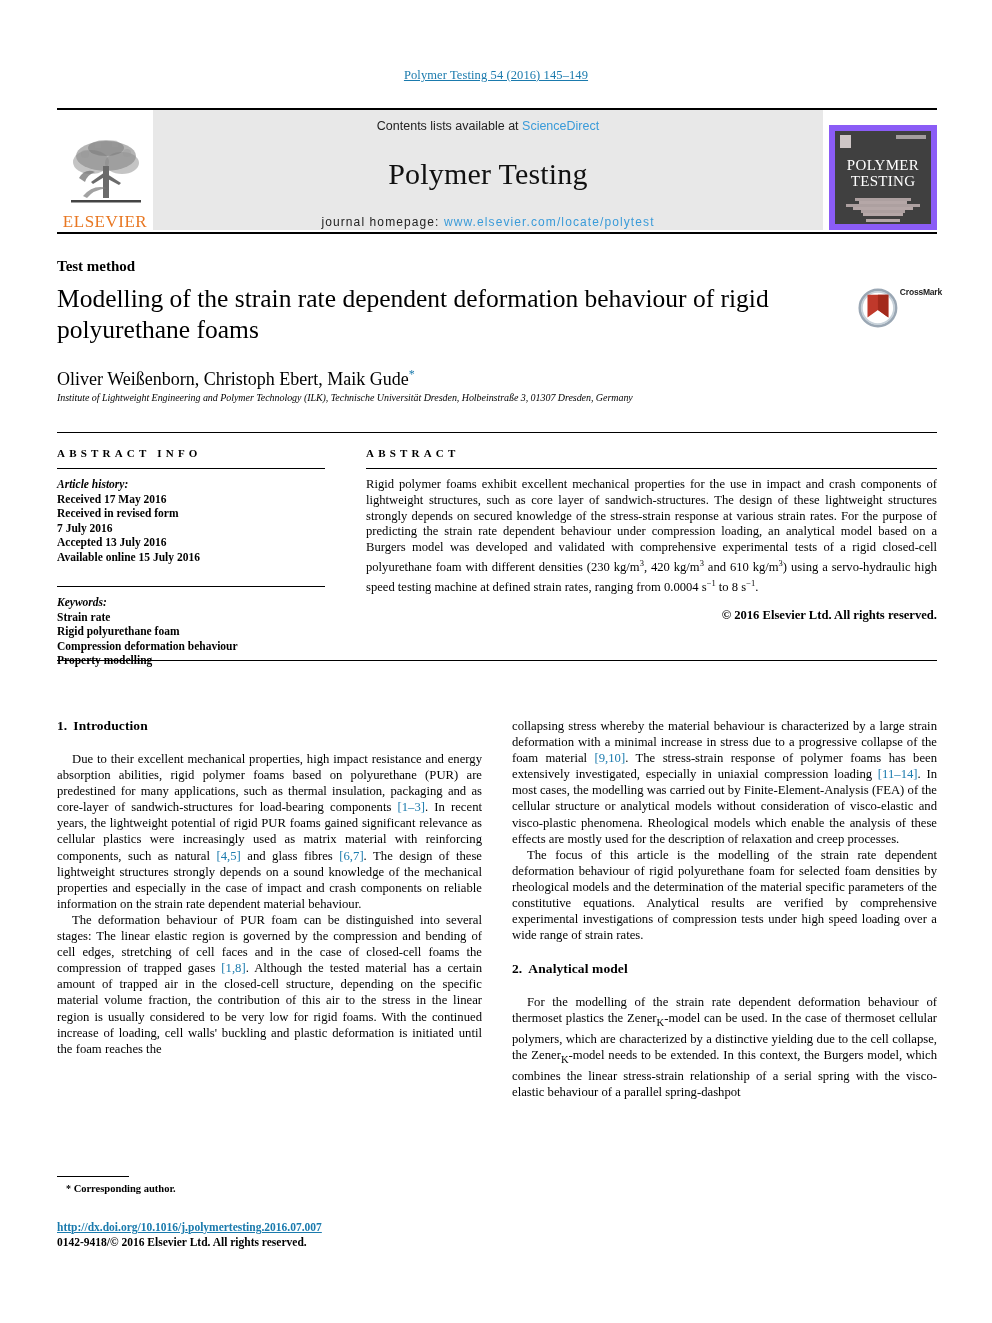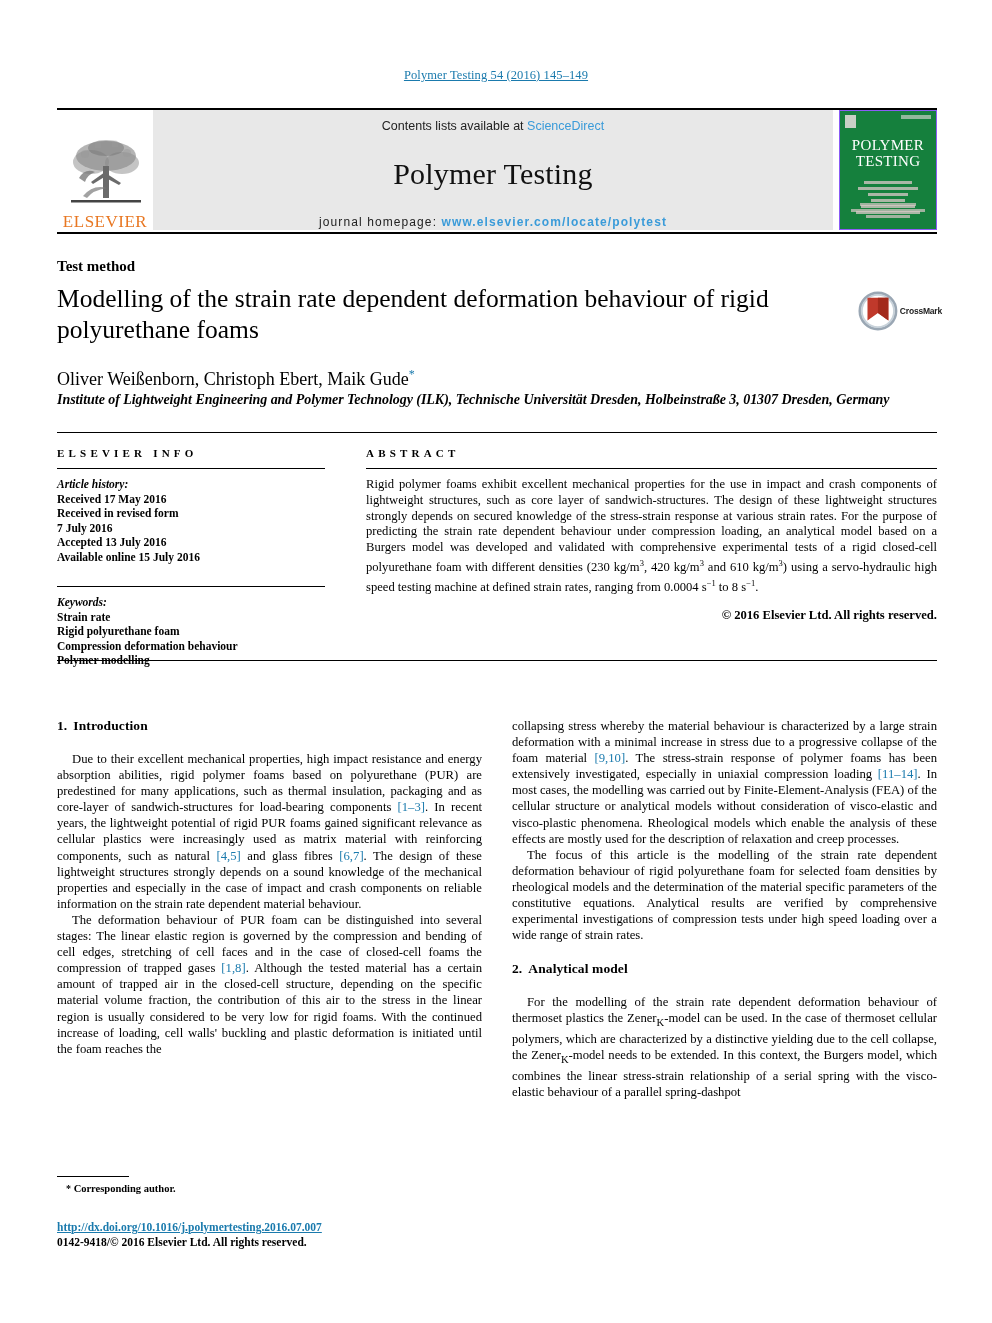--- a/index.html
+++ b/index.html
@@ -89,30 +89,31 @@
     font-size: 30px;
     color: #111;
     letter-spacing: 0.2px;
   }
   .homepage-line {
     font-family: "Liberation Sans", sans-serif;
     font-size: 12px;
     color: #222;
     letter-spacing: 1.1px;
   }
-  .homepage-line .url { color: #3a9bd9; font-weight: bold; }
+  .homepage-line .url { color: #3a9bd9; }
 
   .cover-thumb {
     width: 96px;
     flex: 0 0 96px;
-    background: #15803d;
+    background: #404040;
     margin-left: 6px;
     position: relative;
-    border: 1px solid #8b5cf6;
+    border: 6px solid #8b5cf6;
     overflow: hidden;
+    margin-top: 15px;
   }
   .cover-top-bar {
     position:absolute; top:4px; left:5px; right:5px;
     display:flex; justify-content:space-between; align-items:flex-start;
   }
   .cover-mini-logo {
     width: 11px; height: 13px; background: #e8dede; opacity:.85;
   }
   .cover-mini-txt {
     width: 30px; height: 4px; background: #e8dede; opacity:.6;
@@ -170,21 +171,21 @@
     color: #000;
     font-weight: 400;
   }
   .crossmark {
     position: absolute;
     top: 287px;
     left: 858px;
     width: 84px;
     height: 48px;
     display: flex;
-    align-items: center;
+    align-items: flex-start;
   }
   .crossmark-label {
     font-family: "Liberation Sans", sans-serif;
     font-size: 8.5px;
     font-weight: bold;
     color: #222;
     margin-left: 2px;
     letter-spacing: -0.2px;
   }
   .authors {
@@ -197,23 +198,23 @@
   .authors .star {
     color: #1a7aad;
     font-size: 12px;
     vertical-align: super;
   }
   .affiliation {
     position: absolute;
     top: 392px;
     left: 57px;
     width: 880px;
-    font-size: 14px;
+    font-size: 10px;
     font-style: italic;
-    font-weight: bold;
+    font-weight: normal;
     color: #000;
     letter-spacing: -0.05px;
   }
 
   
   .info-rule-top {
     position: absolute;
     top: 432px;
     left: 57px;
     width: 880px;
@@ -419,38 +420,38 @@
     </svg>
     <span class="crossmark-label">CrossMark</span>
   </div>
 
   <div class="authors"><span>Oliver Weißenborn, Christoph Ebert, Maik Gude</span><span class="star">*</span></div>
   <div class="affiliation">Institute of Lightweight Engineering and Polymer Technology (ILK), Technische Universität Dresden, Holbeinstraße 3, 01307 Dresden, Germany</div>
 
   <div class="info-rule-top"></div>
 
   <div class="col-info">
-    <div class="smallcaps-head">ELSEVIER INFO</div>
+    <div class="smallcaps-head">ABSTRACT INFO</div>
     <div class="thin-rule"></div>
     <div class="info-label">Article history:</div>
     <div class="info-list">
       <div>Received 17 May 2016</div>
       <div>Received in revised form</div>
       <div>7 July 2016</div>
       <div>Accepted 13 July 2016</div>
       <div>Available online 15 July 2016</div>
     </div>
     <div class="info-gap"></div>
     <div class="thin-rule"></div>
     <div class="info-label">Keywords:</div>
     <div class="info-list">
       <div>Strain rate</div>
       <div>Rigid polyurethane foam</div>
       <div>Compression deformation behaviour</div>
-      <div>Polymer modelling</div>
+      <div>Property modelling</div>
     </div>
   </div>
 
   <div class="col-abstract">
     <div class="smallcaps-head">ABSTRACT</div>
     <div class="thin-rule"></div>
     <div class="abstract-body"><span>Rigid polymer foams exhibit excellent mechanical properties for the use in impact and crash components of lightweight structures, such as core layer of sandwich-structures. The design of these lightweight structures strongly depends on secured knowledge of the stress-strain response at various strain rates. For the purpose of predicting the strain rate dependent behaviour under compression loading, an analytical model based on a Burgers model was developed and validated with comprehensive experimental tests of a rigid closed-cell polyurethane foam with different densities (230 kg/m</span><sup>3</sup><span>, 420 kg/m</span><sup>3</sup><span> and 610 kg/m</span><sup>3</sup><span>) using a servo-hydraulic high speed testing machine at defined strain rates, ranging from 0.0004 s</span><sup>−1</sup><span> to 8 s</span><sup>−1</sup><span>.</span></div>
     <div class="copyright">© 2016 Elsevier Ltd. All rights reserved.</div>
   </div>
 

